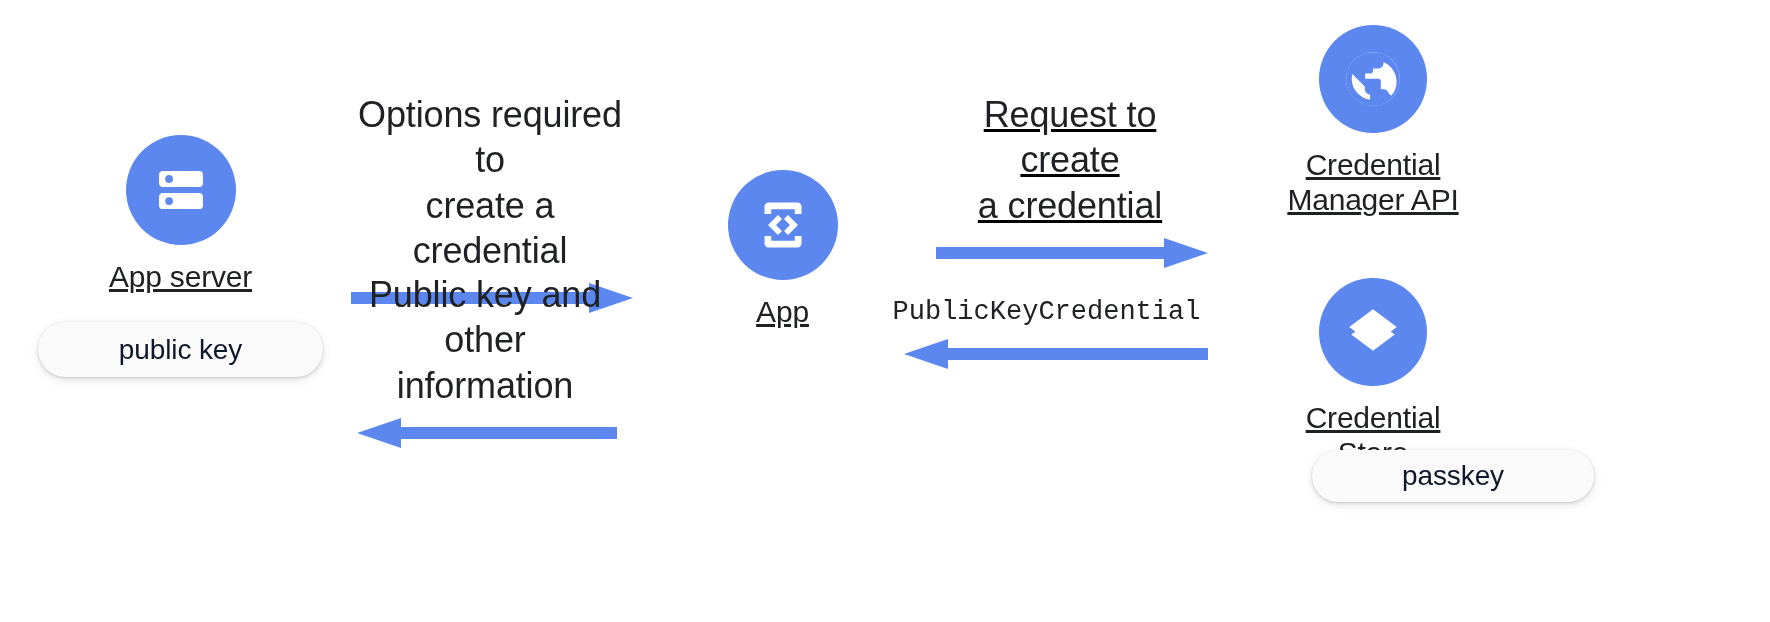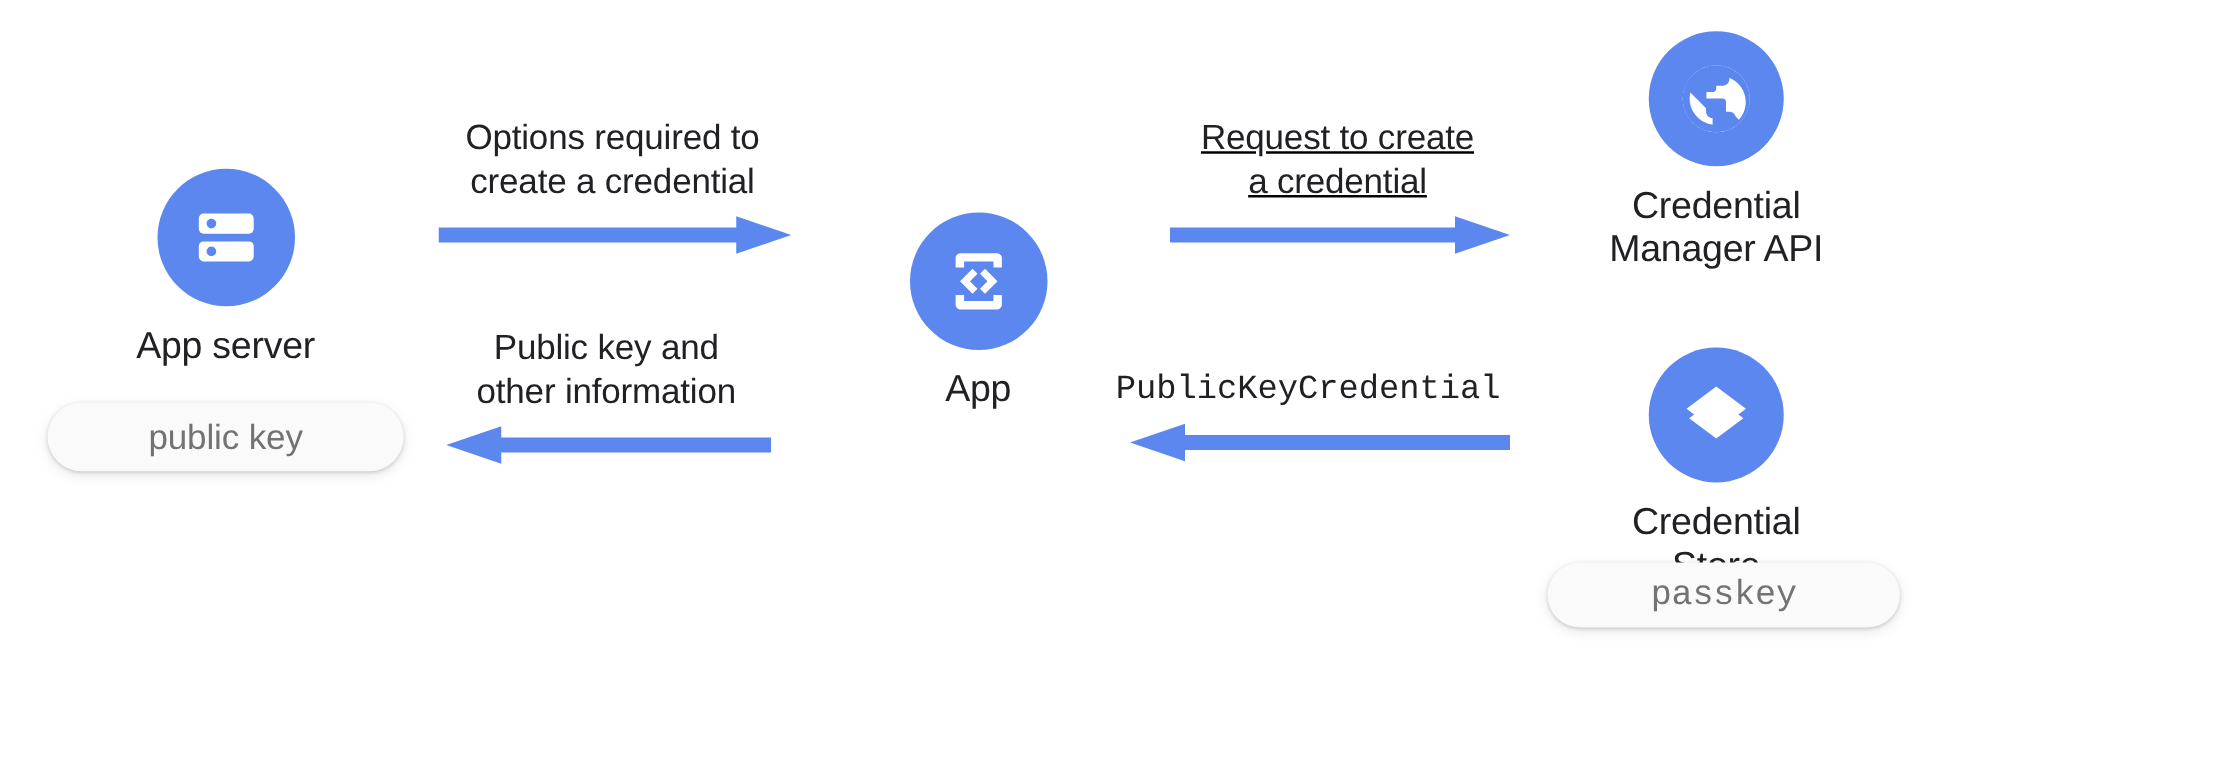--- a/index.html
+++ b/index.html
@@ -38,44 +38,45 @@
   }
 
   .node-label {
     margin-top: 14px;
     color: #202124;
     font-size: 30px;
     line-height: 1.17;
     text-align: center;
     letter-spacing: -0.2px;
     white-space: pre-line;
+    text-decoration: underline;
   }
 
   
   .pill {
     position: absolute;
     display: flex;
     align-items: center;
     justify-content: center;
     background: #fafafa;
     border-radius: 999px;
     box-shadow: 0 1px 3px rgba(60,64,67,0.22), 0 3px 10px rgba(60,64,67,0.13);
-    color: #737373;
+    color: #0f172a;
     font-size: 28px;
     letter-spacing: -0.1px;
   }
 
   
   .edge {
     position: absolute;
   }
 
   .edge-label {
     color: #202124;
-    font-size: 28px;
+    font-size: 36px;
     line-height: 1.26;
     text-align: center;
     white-space: pre-line;
     letter-spacing: -0.15px;
   }
 
   .edge-label.mono {
     font-family: "Liberation Mono", "DejaVu Sans Mono", monospace;
     font-size: 27px;
     letter-spacing: 0px;
@@ -86,24 +87,24 @@
     margin-top: 6px;
   }
 
   
   #node-app-server   { left: 98px;   top: 135px; width: 165px; align-items: center; }
   #node-app          { left: 700px;  top: 170px; width: 165px; align-items: center; }
   #node-cm-api       { left: 1268px; top: 25px;  width: 210px; }
   #node-cred-store   { left: 1278px; top: 278px; width: 190px; }
 
   #pill-public-key   { left: 38px;  top: 322px; width: 285px; height: 55px; }
-  #pill-passkey      { left: 1238px; top: 450px; width: 282px; height: 52px; font-family: Liberation Mono, monospace; }
+  #pill-passkey      { left: 1312px; top: 450px; width: 282px; height: 52px; }
 
   #edge-options      { left: 345px;  top: 92px;  width: 290px; }
-  #edge-public-key   { left: 355px;  top: 260px; width: 260px; }
+  #edge-public-key   { left: 355px;  top: 272px; width: 260px; }
   #edge-request      { left: 930px;  top: 92px;  width: 280px; text-decoration: underline; }
   #edge-pkcred       { left: 884px;  top: 295px; width: 325px; }
 </style>
 </head>
 <body>
 
 <div id="diagram">
 
   <div class="node" id="node-app-server">
     <div class="icon-circle" style="width:110px;height:110px;">

